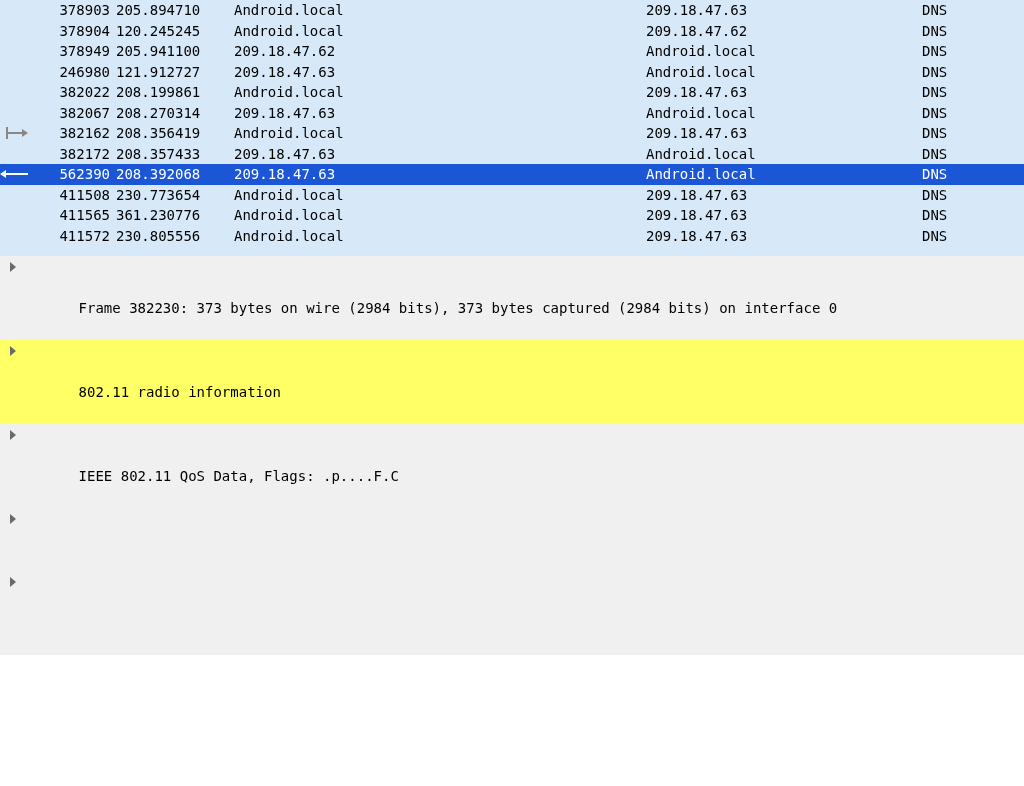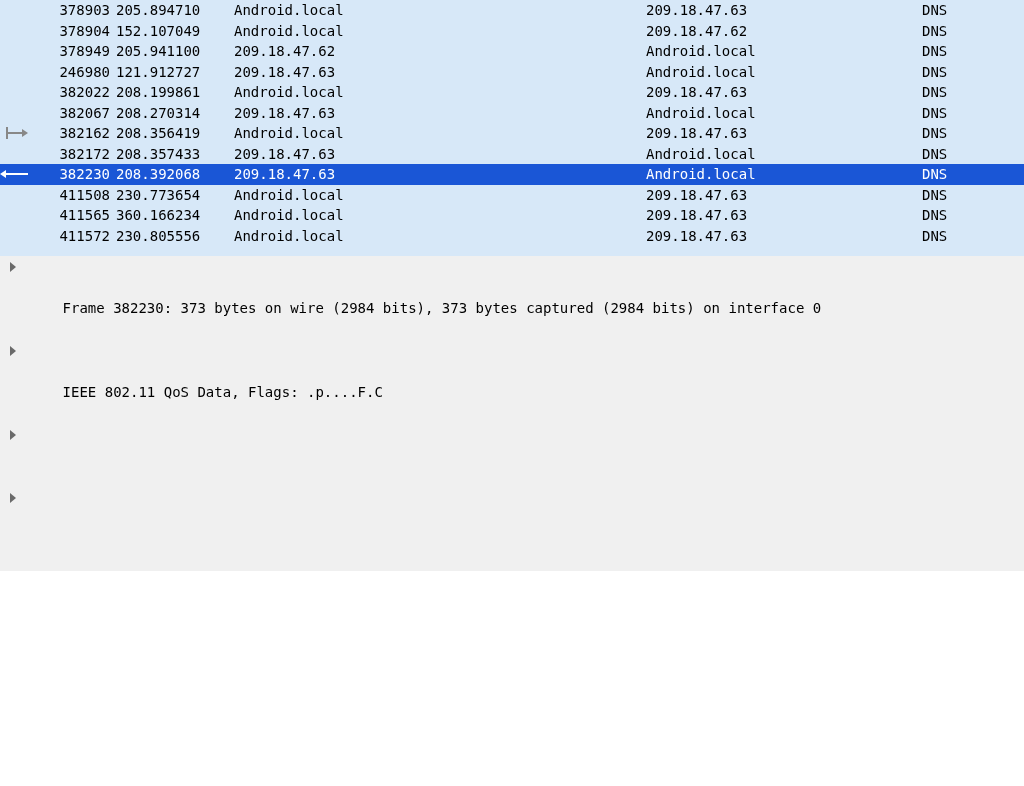--- a/index.html
+++ b/index.html
@@ -60,50 +60,56 @@
 
   .details-pane {
     font-family: "Menlo","Consolas","DejaVu Sans Mono",monospace;
     font-size: 14px;
     line-height: 21px;
     background:#fff;
   }
   .gray-block { background:#f0f0f0; }
   .hl-yellow  { background:#ffff66; }
   .detail-line { white-space: pre; padding-left: 28px; position:relative; }
-  .detail-line.top { padding-left: 12px; }
+  .detail-line.top { padding-left: 28px; }
   .tri {
     position:absolute; width:0; height:0; left:10px; top:6px;
     border-left:6px solid #6a6a6a; border-top:5px solid transparent; border-bottom:5px solid transparent;
     cursor:pointer;
   }
 </style>
 </head>
 <body>
 
 <div class="packet-list" id="packet-list">
     <div class="packet-row"><div class="gutter"></div><span class="col-no">378903</span><span class="col-time">205.894710</span><span class="col-src">Android.local</span><span class="col-dst">209.18.47.63</span><span class="col-proto">DNS</span></div>
-    <div class="packet-row"><div class="gutter"></div><span class="col-no">378904</span><span class="col-time">152.107049</span><span class="col-src">Android.local</span><span class="col-dst">209.18.47.62</span><span class="col-proto">DNS</span></div>
+    <div class="packet-row"><div class="gutter"></div><span class="col-no">378904</span><span class="col-time">120.245245</span><span class="col-src">Android.local</span><span class="col-dst">209.18.47.62</span><span class="col-proto">DNS</span></div>
     <div class="packet-row"><div class="gutter"></div><span class="col-no">378949</span><span class="col-time">205.941100</span><span class="col-src">209.18.47.62</span><span class="col-dst">Android.local</span><span class="col-proto">DNS</span></div>
     <div class="packet-row"><div class="gutter"></div><span class="col-no">246980</span><span class="col-time">121.912727</span><span class="col-src">209.18.47.63</span><span class="col-dst">Android.local</span><span class="col-proto">DNS</span></div>
     <div class="packet-row"><div class="gutter"></div><span class="col-no">382022</span><span class="col-time">208.199861</span><span class="col-src">Android.local</span><span class="col-dst">209.18.47.63</span><span class="col-proto">DNS</span></div>
     <div class="packet-row"><div class="gutter"></div><span class="col-no">382067</span><span class="col-time">208.270314</span><span class="col-src">209.18.47.63</span><span class="col-dst">Android.local</span><span class="col-proto">DNS</span></div>
     <div class="packet-row"><div class="gutter arrow-out"><div class="tip"></div></div><span class="col-no">382162</span><span class="col-time">208.356419</span><span class="col-src">Android.local</span><span class="col-dst">209.18.47.63</span><span class="col-proto">DNS</span></div>
     <div class="packet-row"><div class="gutter"></div><span class="col-no">382172</span><span class="col-time">208.357433</span><span class="col-src">209.18.47.63</span><span class="col-dst">Android.local</span><span class="col-proto">DNS</span></div>
-    <div class="packet-row selected"><div class="gutter arrow-in onselected"><div class="tip"></div></div><span class="col-no">382230</span><span class="col-time">208.392068</span><span class="col-src">209.18.47.63</span><span class="col-dst">Android.local</span><span class="col-proto">DNS</span></div>
+    <div class="packet-row selected"><div class="gutter arrow-in onselected"><div class="tip"></div></div><span class="col-no">562390</span><span class="col-time">208.392068</span><span class="col-src">209.18.47.63</span><span class="col-dst">Android.local</span><span class="col-proto">DNS</span></div>
     <div class="packet-row"><div class="gutter"></div><span class="col-no">411508</span><span class="col-time">230.773654</span><span class="col-src">Android.local</span><span class="col-dst">209.18.47.63</span><span class="col-proto">DNS</span></div>
-    <div class="packet-row"><div class="gutter"></div><span class="col-no">411565</span><span class="col-time">360.166234</span><span class="col-src">Android.local</span><span class="col-dst">209.18.47.63</span><span class="col-proto">DNS</span></div>
+    <div class="packet-row"><div class="gutter"></div><span class="col-no">411565</span><span class="col-time">361.230776</span><span class="col-src">Android.local</span><span class="col-dst">209.18.47.63</span><span class="col-proto">DNS</span></div>
     <div class="packet-row"><div class="gutter"></div><span class="col-no">411572</span><span class="col-time">230.805556</span><span class="col-src">Android.local</span><span class="col-dst">209.18.47.63</span><span class="col-proto">DNS</span></div>
   </div>
 
 <div class="details-pane">
   <div class="gray-block">
     <div class="detail-line top">
       <span class="tri"></span>
       <span>Frame 382230: 373 bytes on wire (2984 bits), 373 bytes captured (2984 bits) on interface 0</span>
+    </div>
+  </div>
+  <div class="hl-yellow">
+    <div class="detail-line top">
+      <span class="tri"></span>
+      <span>802.11 radio information</span>
     </div>
   </div>
   <div class="gray-block">
     <div class="detail-line top">
       <span class="tri"></span>
       <span>IEEE 802.11 QoS Data, Flags: .p....F.C</span>
     </div>
     <div class="detail-line top">
       <span class="tri"></span>
     </div>

